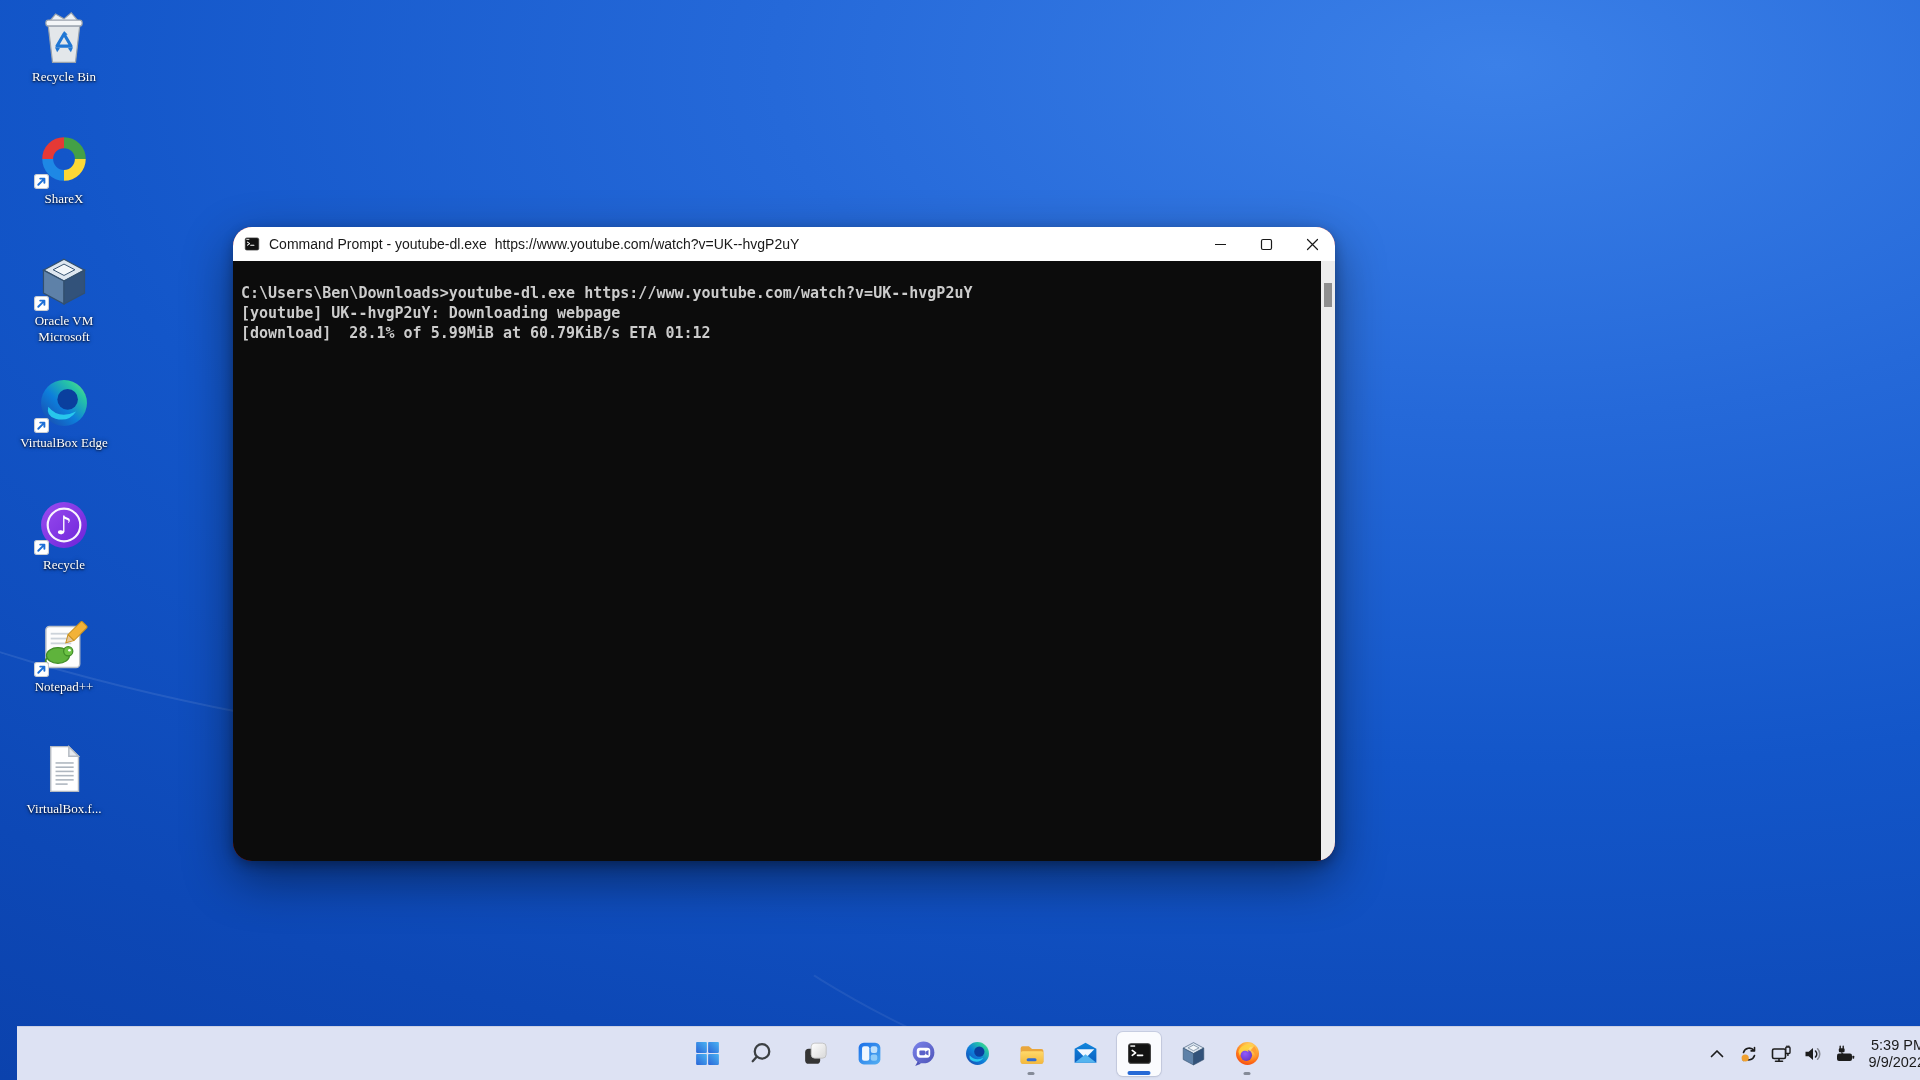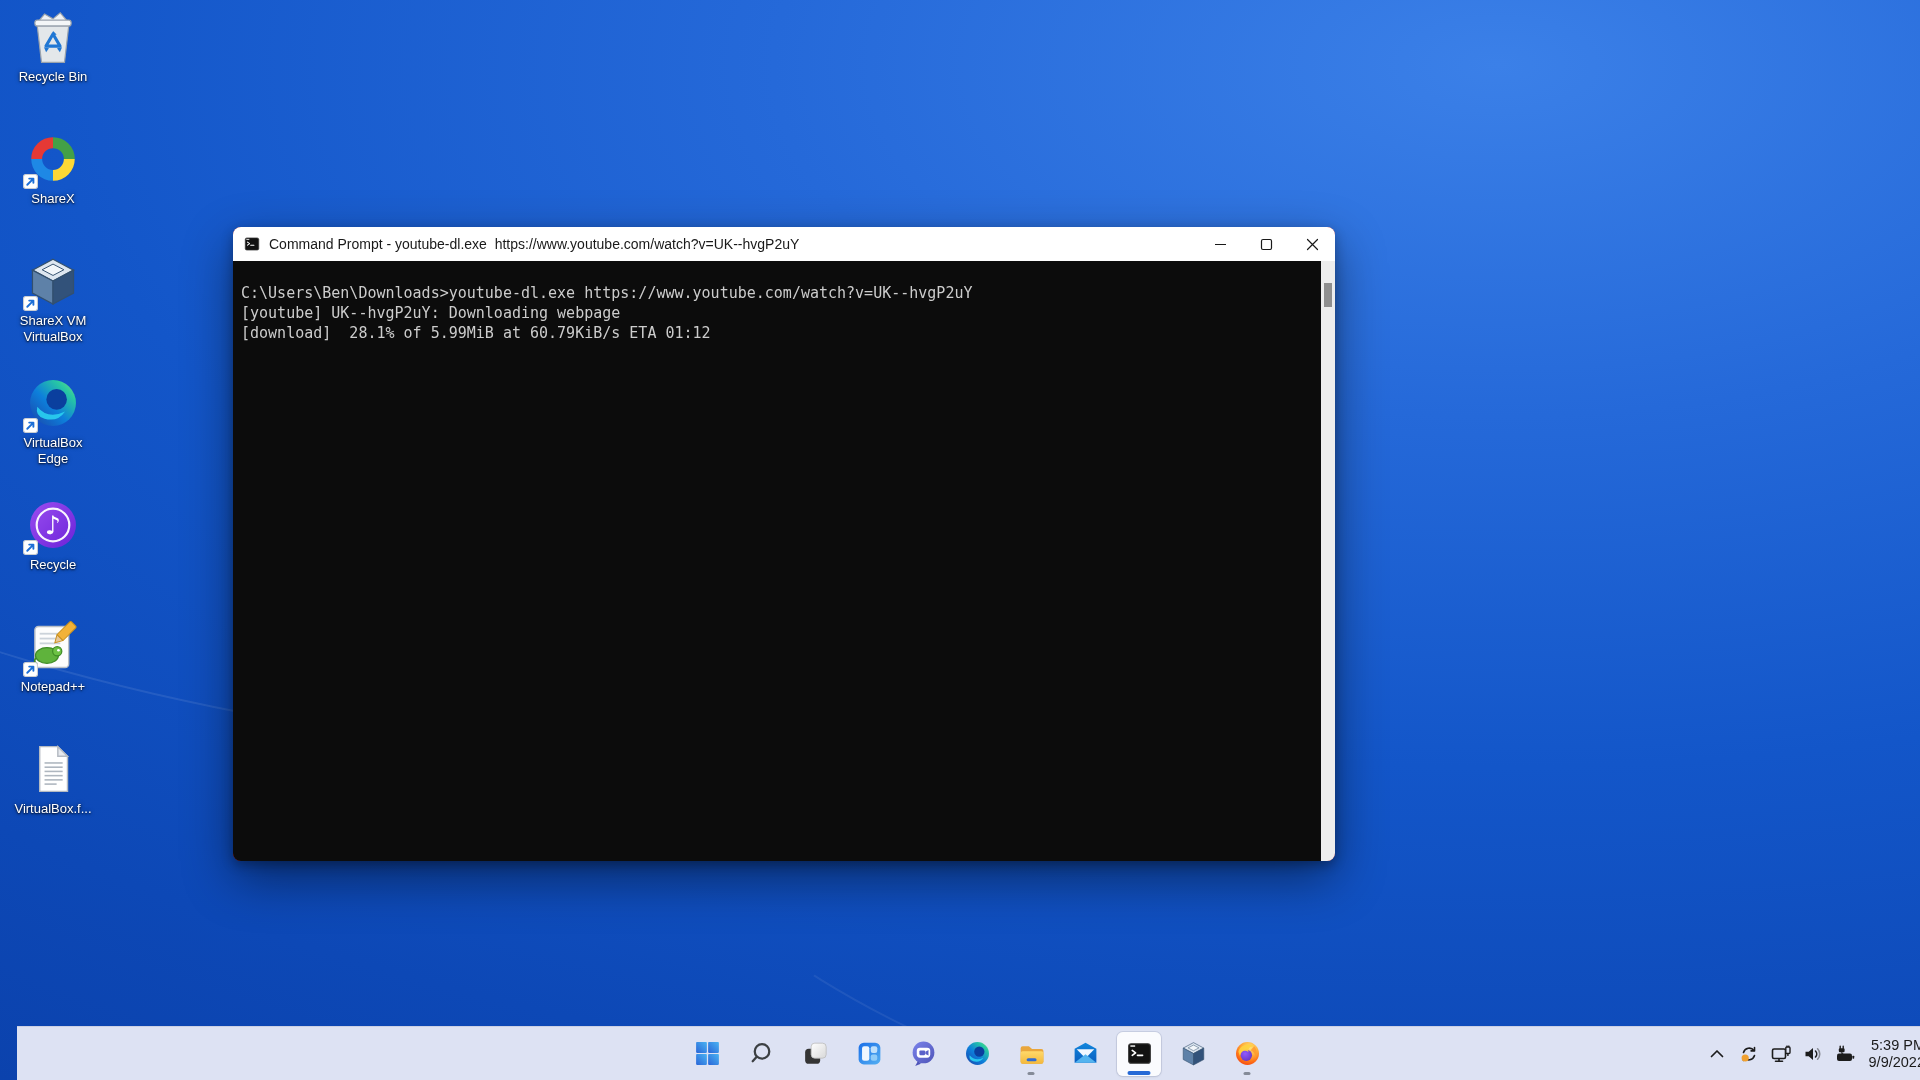--- a/index.html
+++ b/index.html
@@ -14,48 +14,48 @@
   
   .streak { position:absolute; border:2px solid transparent; border-radius:50%; pointer-events:none; }
   .s1 { width:3400px; height:1900px; left:-500px; top:-380px;
         border-bottom-color:rgba(255,255,255,.10); transform:rotate(-7deg); }
   .s2 { width:2600px; height:1500px; left:-1100px; top:-820px;
         border-bottom-color:rgba(255,255,255,.09); transform:rotate(18deg); }
   .s3 { width:2200px; height:1300px; left:540px; top:-140px;
         border-bottom-color:rgba(255,255,255,.07); transform:rotate(-4deg); }
 
   
-  .desktop-icons { position:absolute; left:6px; top:8px; width:94px; }
+  .desktop-icons { position:absolute; left:17px; top:8px; width:94px;font-family:Liberation Serif, serif; }
   .desktop-icon { height:122px; display:flex; flex-direction:column; align-items:center; cursor:default; }
   .icon-art { position:relative; width:58px; height:58px; flex:0 0 58px; }
   .icon-art > svg.main { width:58px; height:58px; display:block; }
   .shortcut-badge { position:absolute; left:-1px; bottom:-1px; width:15px; height:15px; }
   .icon-label {
     margin-top:3px; max-width:92px; text-align:center;
     font-size:13px; line-height:1.25; color:#fff;
     text-shadow:0 1px 2px rgba(0,0,0,.85), 0 0 4px rgba(0,0,0,.5);
   }
 
   
   .cmd-window {
     position:absolute; left:233px; top:227px; width:1102px; height:634px;
-    border-radius:8px; overflow:hidden;
+    border-radius:19px; overflow:hidden;
     box-shadow:0 18px 50px rgba(0,0,0,.45), 0 4px 12px rgba(0,0,0,.30);
     background:#b91c1c;
   }
   .titlebar { height:34px; background:#fff; display:flex; align-items:center; padding-left:10px; }
   .titlebar-icon { width:18px; height:18px; flex:0 0 18px; }
   .titlebar-text {
     margin-left:8px; font-size:14px; color:#191919; white-space:pre;
     overflow:hidden; flex:1 1 auto;
   }
   .win-controls { display:flex; height:34px; }
   .win-btn { width:46px; height:34px; display:flex; align-items:center; justify-content:center; background:transparent; border:none; cursor:default; }
   .win-btn svg { width:13px; height:13px; }
-  .terminal-wrap { display:flex; height:762px; }
+  .terminal-wrap { display:flex; height:762px;font-weight:bold; }
   .terminal {
     flex:1 1 auto; background:#0c0c0c; color:#cccccc;
     font-family:"DejaVu Sans Mono", monospace; font-size:15px; line-height:20px;
     padding:22px 0 0 8px;
   }
   .terminal .tline { white-space:pre; }
   .cmd-scrollbar { flex:0 0 14px; background:#ededed; position:relative; }
   .cmd-scroll-thumb { position:absolute; left:3px; top:22px; width:8px; height:24px; background:#8f8f8f; }
 
   
@@ -348,21 +348,21 @@
 
   <div class="desktop-icon">
     <div class="icon-art">
       <svg class="main">
           <use href="#sym-vbox"></use>
         </svg>
       <svg class="shortcut-badge">
           <use href="#sym-shortcut"></use>
         </svg>
     </div>
-    <div class="icon-label">ShareX VM VirtualBox</div>
+    <div class="icon-label">Oracle VM Microsoft</div>
   </div>
 
   <div class="desktop-icon">
     <div class="icon-art">
       <svg class="main">
           <use href="#sym-edge"></use>
         </svg>
       <svg class="shortcut-badge">
           <use href="#sym-shortcut"></use>
         </svg>

